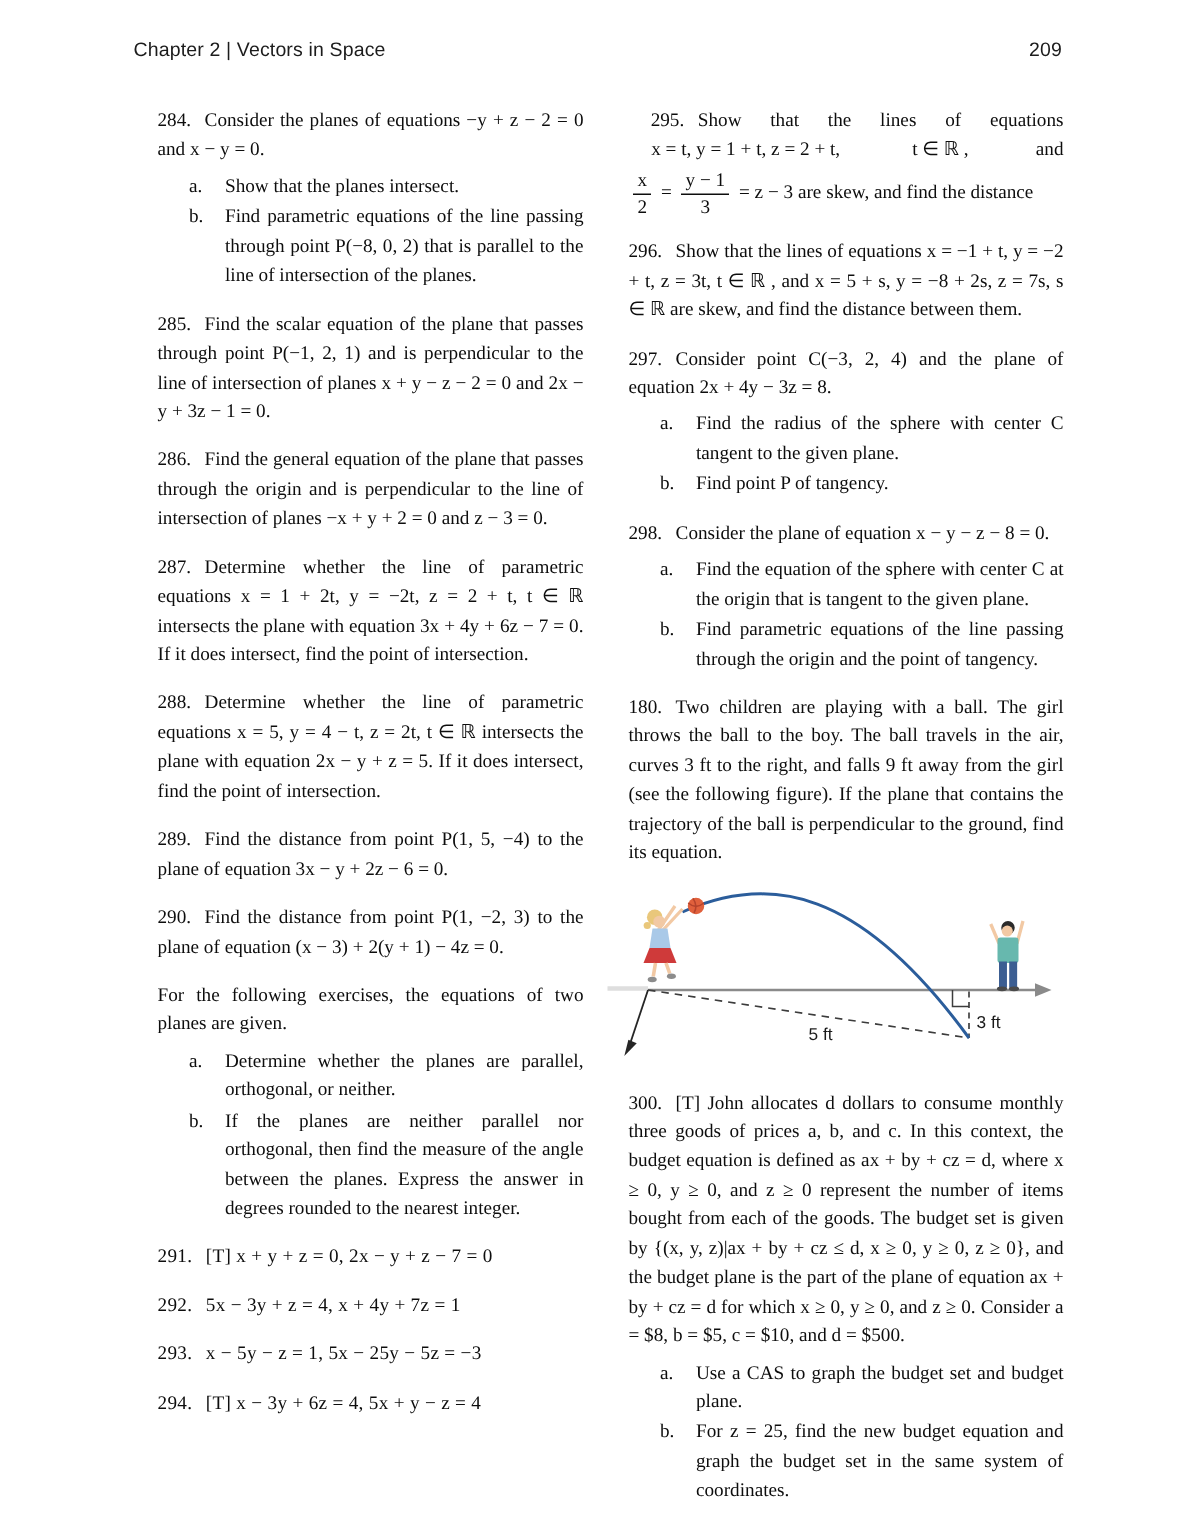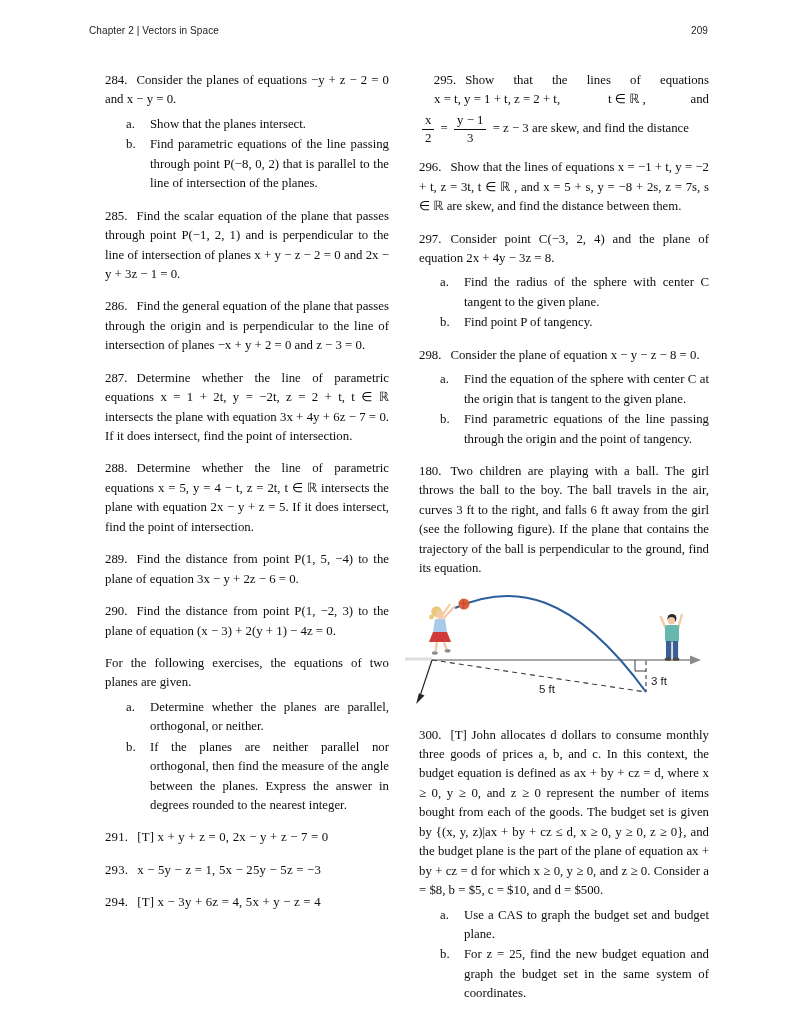--- a/index.html
+++ b/index.html
@@ -3,21 +3,21 @@
 <meta charset="utf-8">
 <style>
   html,body { margin:0; padding:0; background:#ffffff; }
   .page {
     position:relative; width:791px; height:1024px; background:#ffffff;
     font-family:"Liberation Serif", serif; font-size:12.8px; color:#0d0d0d;
     overflow:hidden;
   }
   .hdr {
     position:absolute; top:25px; font-family:"Liberation Sans", sans-serif;
-    font-size:10px; color:#1c1c1c; letter-spacing:0.1px;
+    font-size:13px; color:#1c1c1c; letter-spacing:0.1px;
   }
   .hdr-left { left:89px; }
   .hdr-right { left:403px; width:305px; text-align:right; }
   .col { position:absolute; top:71px; line-height:1.52; }
   .col-left  { left:89px;  width:300px; }
   .col-right { left:403px; width:306px; }
   .ex { margin:0 0 13px 16px; }
   .ex p { margin:0; text-align:justify; }
   .ex p.nojust { text-align:left; }
   .ex p.spread { text-align:right; white-space:pre-wrap; }
@@ -94,20 +94,23 @@
             <span class="sublabel">b.</span>
             <span class="subtext">If the planes are neither parallel nor orthogonal, then find the measure of the angle between the planes. Express the answer in degrees rounded to the nearest integer.</span>
           </div>
       </div>
     </div>
 
     <div class="ex">
       <p class="nojust eqline"><span class="exnum">291.</span><span>[T] x + y + z = 0,   2x − y + z − 7 = 0</span></p>
     </div>
 
+    <div class="ex">
+      <p class="nojust eqline"><span class="exnum">292.</span><span>5x − 3y + z = 4,   x + 4y + 7z = 1</span></p>
+    </div>
 
     <div class="ex">
       <p class="nojust eqline"><span class="exnum">293.</span><span>x − 5y − z = 1,   5x − 25y − 5z = −3</span></p>
     </div>
 
     <div class="ex">
       <p class="nojust eqline"><span class="exnum">294.</span><span>[T] x − 3y + 6z = 4,   5x + y − z = 4</span></p>
     </div>
 
   </div>
@@ -146,21 +149,21 @@
             <span class="subtext">Find the equation of the sphere with center C at the origin that is tangent to the given plane.</span>
           </div>
         <div class="subitem">
             <span class="sublabel">b.</span>
             <span class="subtext">Find parametric equations of the line passing through the origin and the point of tangency.</span>
           </div>
       </div>
     </div>
 
     <div class="ex">
-      <p><span class="exnum">180.</span><span>Two children are playing with a ball. The girl throws the ball to the boy. The ball travels in the air, curves 3 ft to the right, and falls 6 ft away from the girl (see the following figure). If the plane that contains the trajectory of the ball is perpendicular to the ground, find its equation.</span></p>
+      <p><span class="exnum">180.</span><span>Two children are playing with a ball. The girl throws the ball to the boy. The ball travels in the air, curves 3 ft to the right, and falls 9 ft away from the girl (see the following figure). If the plane that contains the trajectory of the ball is perpendicular to the ground, find its equation.</span></p>
     </div>
 
     <div class="figure">
       <svg viewBox="0 0 305 122" width="305" height="122">
 
         <line x1="2" y1="67" x2="29" y2="67" stroke="#dedede" stroke-width="3"></line>
 
         <line x1="29" y1="68" x2="288" y2="68" stroke-width="1.6" stroke="#8a8a8a"></line>
         <polygon points="287,63.5 298,68 287,72.5" fill="#8a8a8a"></polygon>
 

